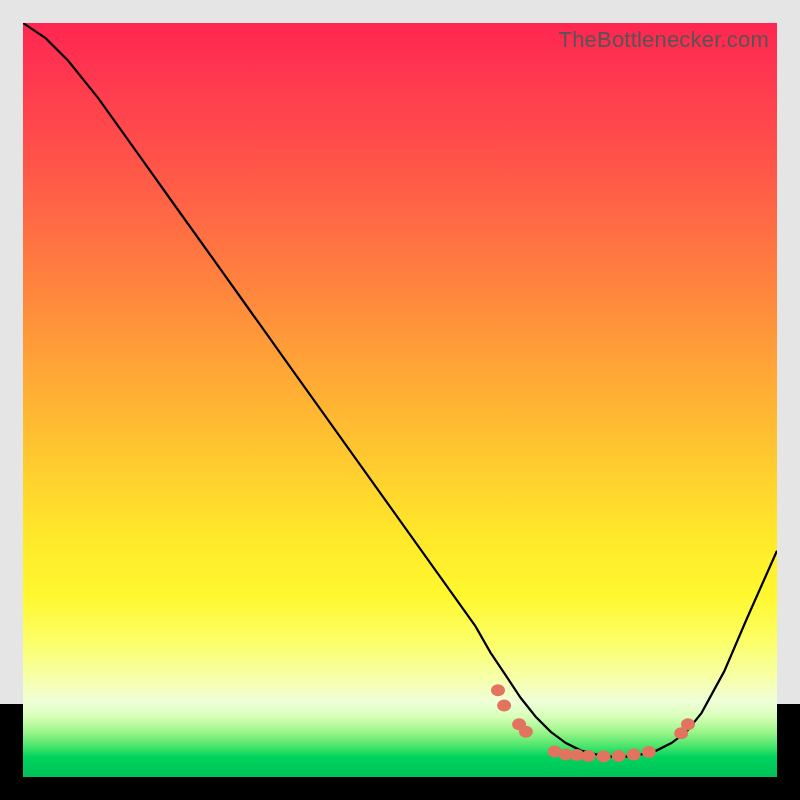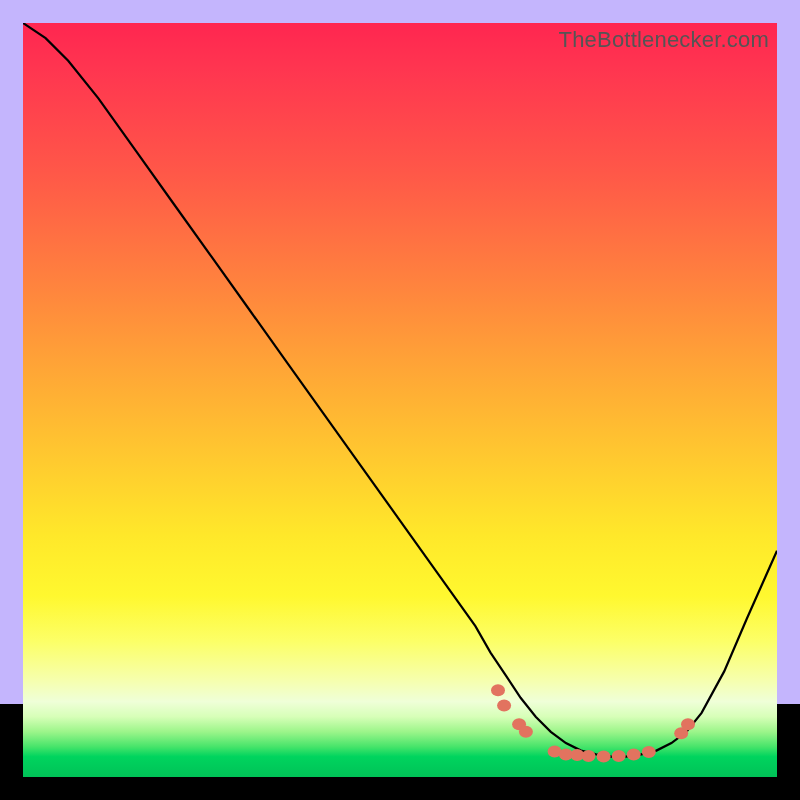--- a/index.html
+++ b/index.html
@@ -1,16 +1,16 @@
 <!DOCTYPE html>
 <html><head>
 <meta charset="utf-8">
 <style>
   html,body{margin:0;padding:0;width:800px;height:800px;background:#000;overflow:hidden;font-family:Arial,Helvetica,sans-serif}
-  .frame{position:absolute;left:0;top:0;width:800px;height:704px;background:#c4b5fd}
+  .frame{position:absolute;left:0;top:0;width:800px;height:704px;background:#e5e5e5}
   .plot-area{position:absolute;left:23px;top:23px;width:754px;height:754px;overflow:hidden}
   
   .grad{
     position:absolute;left:0;top:0;width:100%;height:100%;
     background:linear-gradient(to bottom,
       #ff2650 0%,
       #ff3550 6%,
       #ff5848 20%,
       #ff7e3f 33%,
       #ffa636 46%,

